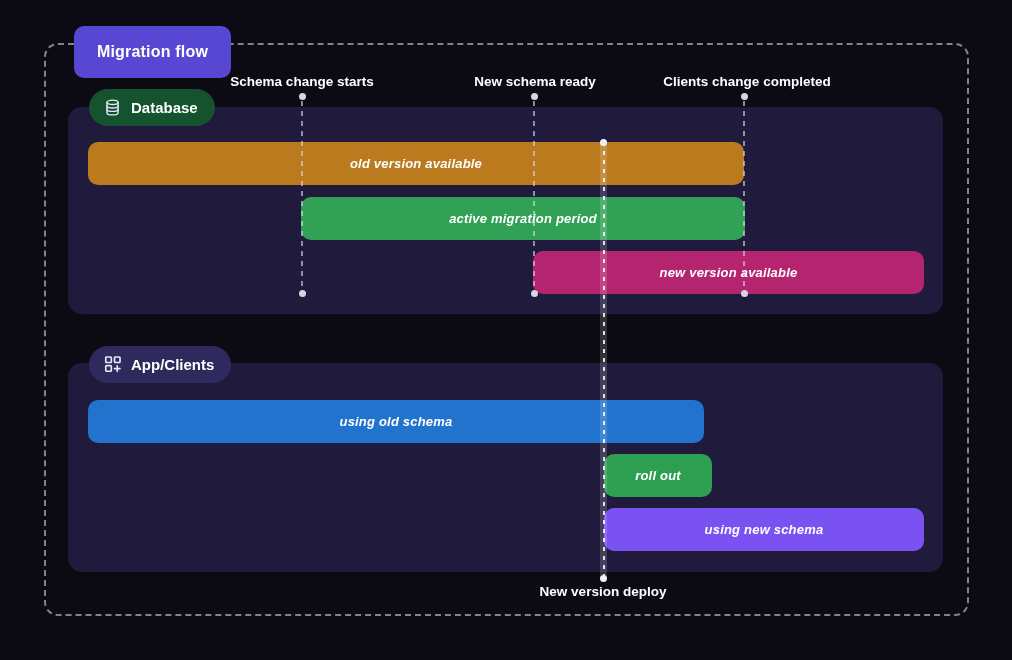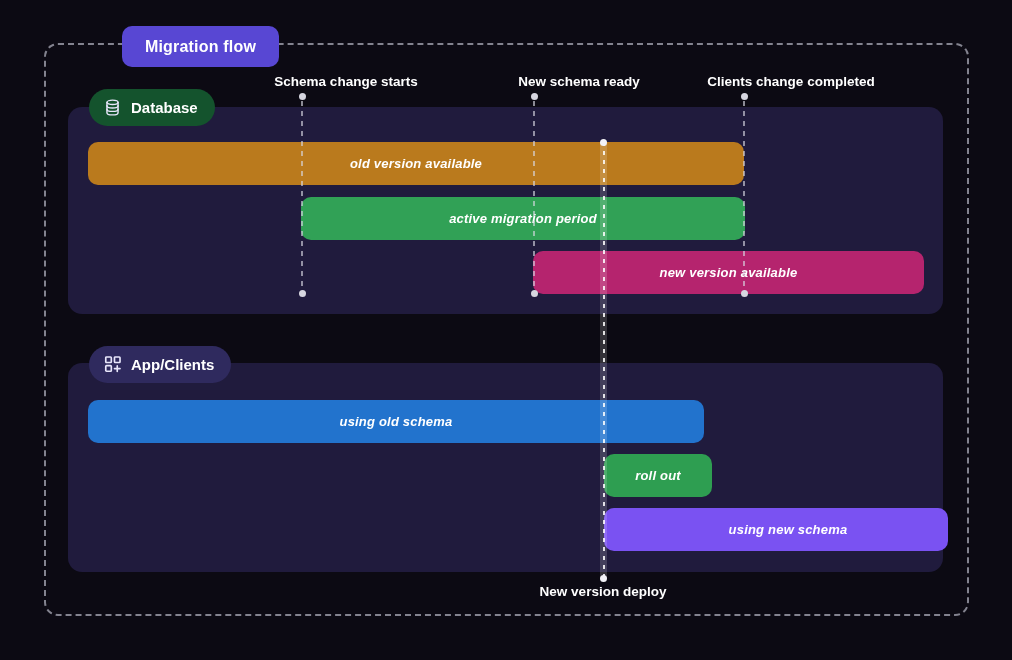--- a/index.html
+++ b/index.html
@@ -3,39 +3,39 @@
 <meta charset="utf-8">
 <style>
   html,body{margin:0;padding:0;background:#0c0a13;}
   body{width:1012px;height:660px;position:relative;overflow:hidden;
        font-family:"Liberation Sans",sans-serif;color:#fff;}
   .abs{position:absolute;}
   
   .frame{left:44px;top:43px;width:921px;height:569px;border:2px dashed #83838f;
          border-radius:14px;z-index:0;}
   
-  .title-badge{left:74px;top:26px;width:157px;height:41px;border-radius:10px;
+  .title-badge{left:74px;top:26px;width:157px;height:52px;border-radius:10px;
                display:flex;align-items:center;justify-content:center;
-               font-size:16px;font-weight:700;z-index:7;letter-spacing:.2px;margin-left:48px;}
+               font-size:16px;font-weight:700;z-index:7;letter-spacing:.2px;}
   
   .panel{left:68px;width:875px;border-radius:14px;z-index:1;}
   .panel.db{top:107px;height:207px;}
   .panel.app{top:363px;height:209px;}
   
   .sec-badge{height:37px;border-radius:19px;display:flex;align-items:center;
              gap:9px;padding:0 17px 0 14px;font-size:15px;font-weight:700;
              z-index:6;box-sizing:border-box;}
   .sec-badge svg{display:block;}
   
   .bar{height:43px;border-radius:10px;display:flex;align-items:center;
        justify-content:center;font-size:13px;font-weight:700;z-index:2;
        letter-spacing:.2px;font-style:italic;}
   
   .m-label{top:74px;transform:translateX(-50%);font-size:13.5px;font-weight:700;
-           white-space:nowrap;z-index:6;margin-left:44px;}
+           white-space:nowrap;z-index:6;}
   .m-line{top:101px;width:2px;height:189px;z-index:3;
           background:repeating-linear-gradient(to bottom,rgba(218,218,228,.62) 0 5px,transparent 5px 10px);}
   .dot{width:7px;height:7px;border-radius:50%;background:#d6d6e0;z-index:6;}
   
   .deploy-band{left:600px;top:142px;width:7px;height:436px;
                background:rgba(255,255,255,.16);z-index:4;}
   .deploy-band .inner{position:absolute;left:2.5px;top:0;width:2px;height:100%;
                background:repeating-linear-gradient(to bottom,rgba(255,255,255,.85) 0 4px,transparent 4px 9px);}
   .deploy-dot{background:#f2f2f6;}
   .deploy-label{top:584px;transform:translateX(-50%);font-size:13.5px;
@@ -75,21 +75,21 @@
   </span>
   <span>App/Clients</span>
 </div>
 
 <div class="abs bar" style="left: 88px; top: 142px; width: 656px; background: rgb(186, 122, 29);">old version available</div>
 <div class="abs bar" style="left: 301px; top: 197px; width: 444px; background: rgb(49, 161, 86);">active migration period</div>
 <div class="abs bar" style="left: 533px; top: 251px; width: 391px; background: rgb(181, 36, 110);">new version available</div>
 
 <div class="abs bar" style="left: 88px; top: 400px; width: 616px; background: rgb(34, 115, 205);">using old schema</div>
 <div class="abs bar" style="left: 604px; top: 454px; width: 108px; background: rgb(46, 158, 81);">roll out</div>
-<div class="abs bar" style="left: 604px; top: 508px; width: 320px; background: rgb(122, 82, 242); padding-left: 24px;">using new schema</div>
+<div class="abs bar" style="left: 604px; top: 508px; width: 320px; background: rgb(122, 82, 242);">using new schema</div>
 
 <div class="abs m-label" style="left:302px;">Schema change starts</div>
 <div class="abs dot" style="left:298.5px;top:92.5px;"></div>
 <div class="abs m-line" style="left:301px;"></div>
 <div class="abs dot" style="left:298.5px;top:290px;"></div>
 
 <div class="abs m-label" style="left:535px;">New schema ready</div>
 <div class="abs dot" style="left:530.5px;top:92.5px;"></div>
 <div class="abs m-line" style="left:533px;"></div>
 <div class="abs dot" style="left:530.5px;top:290px;"></div>

